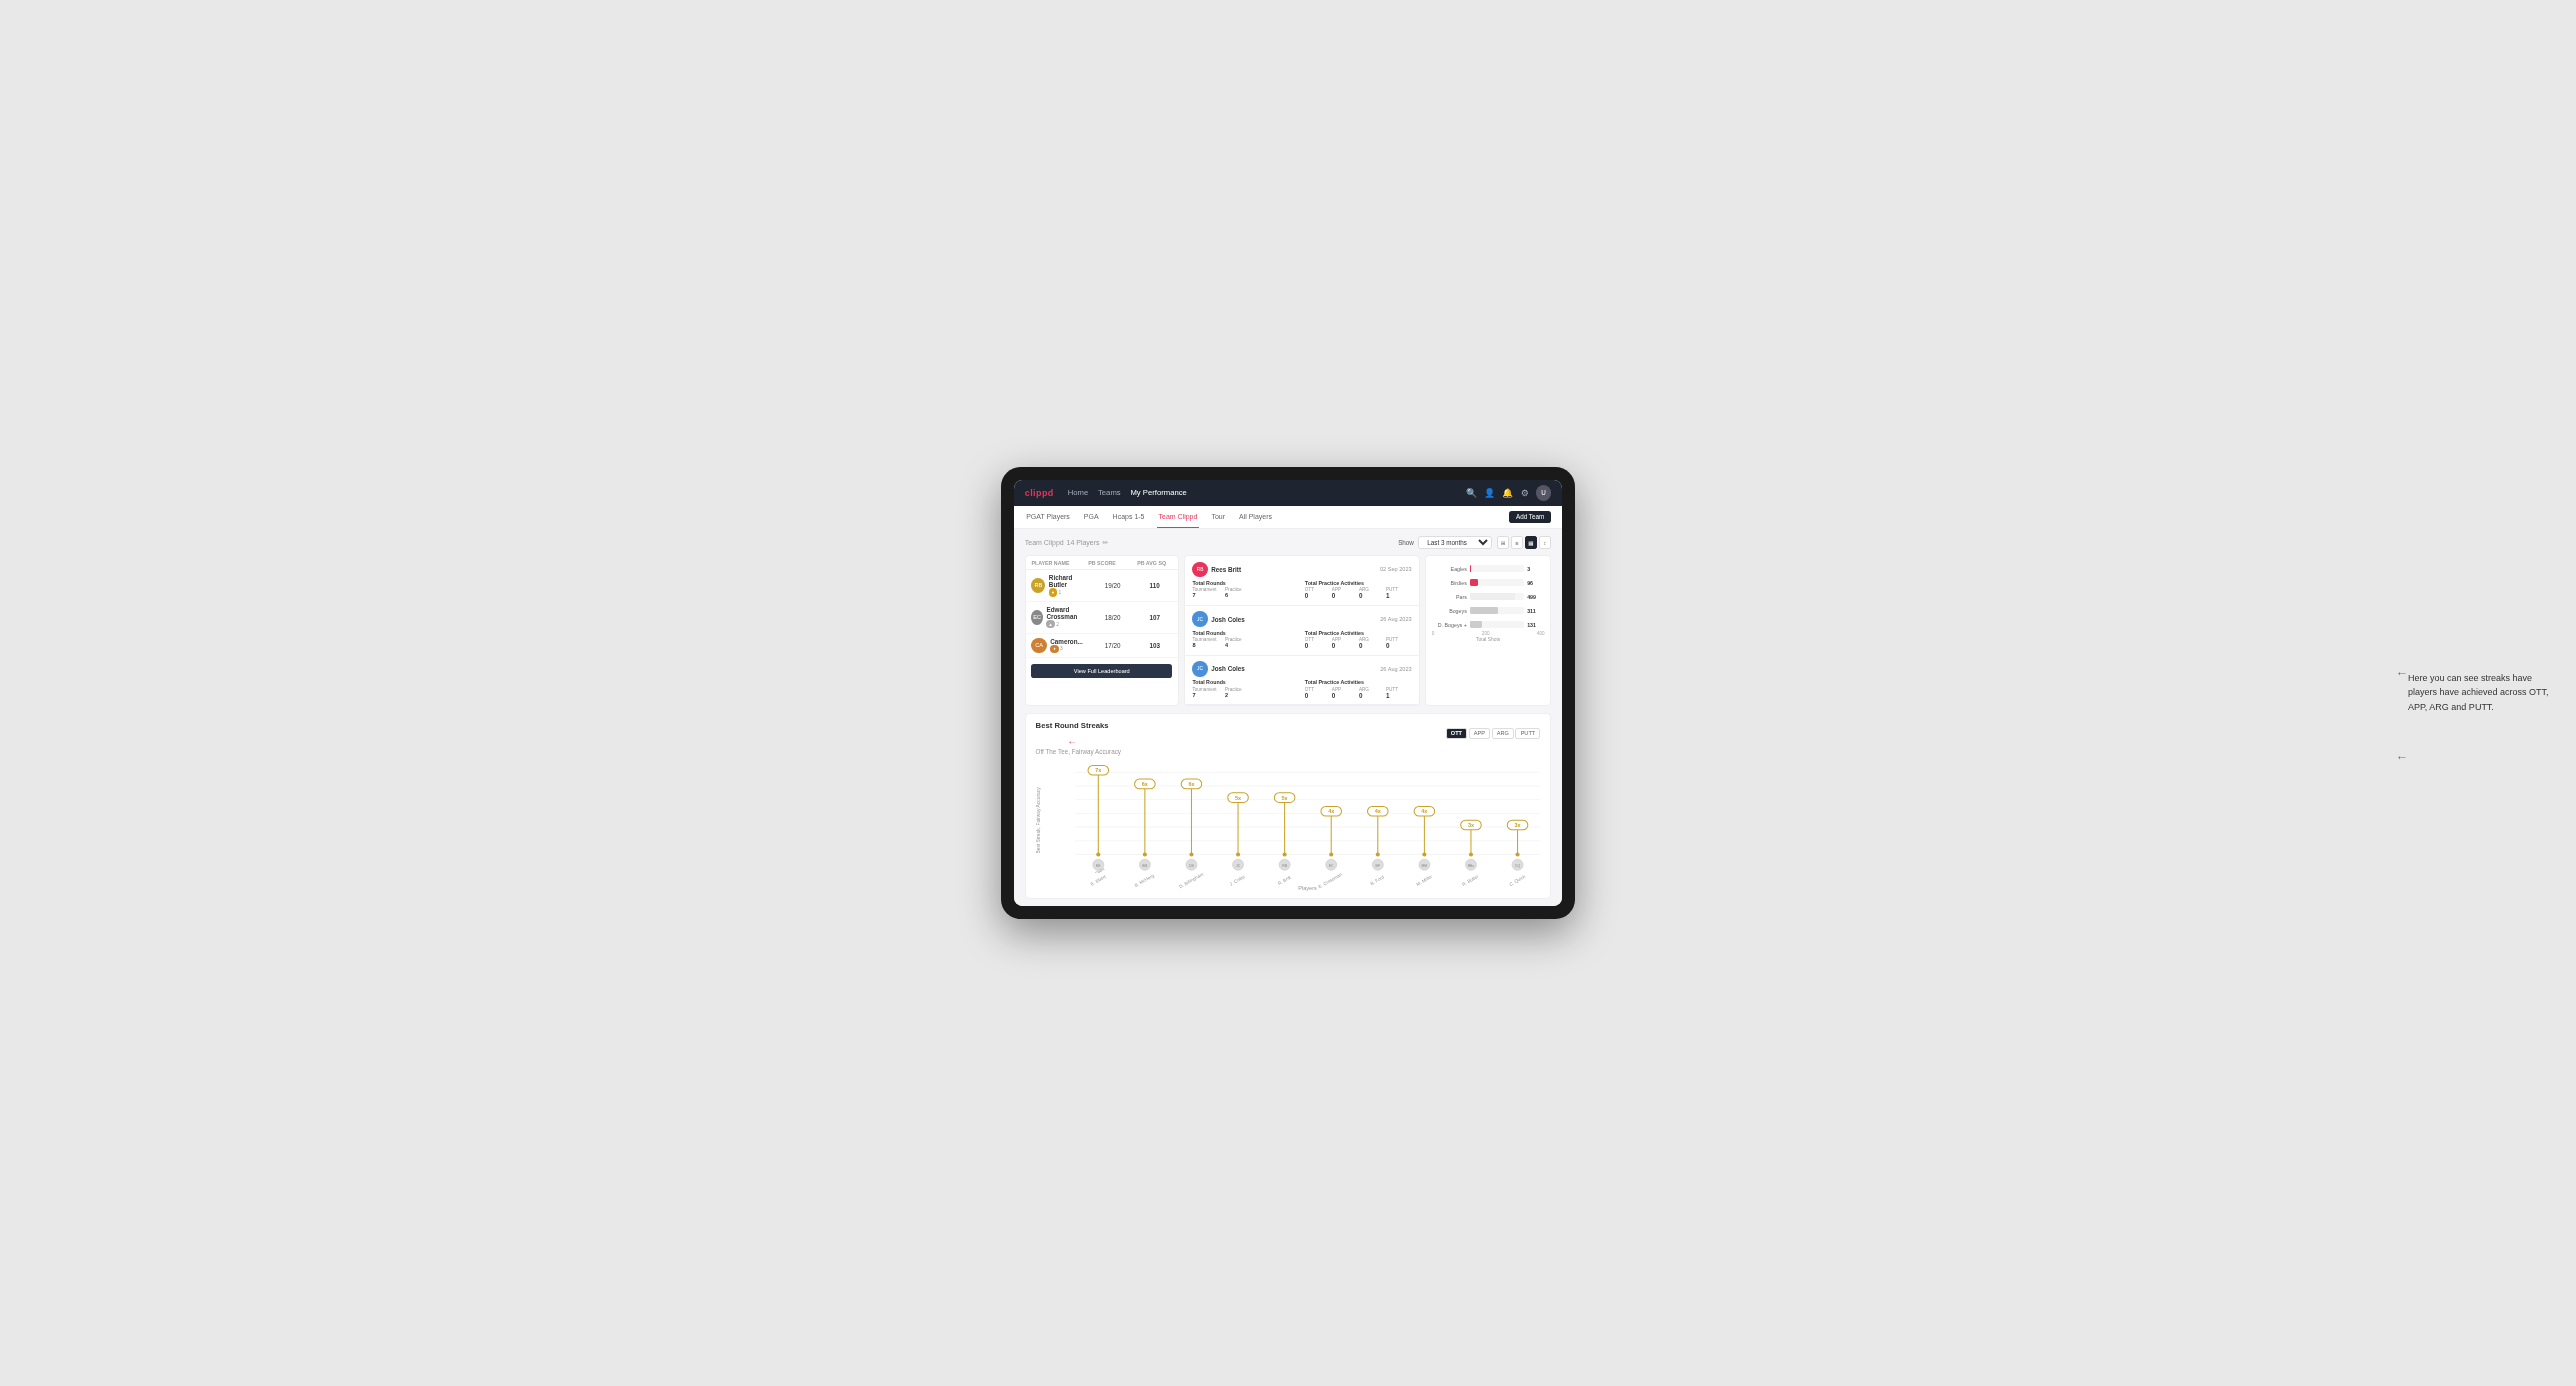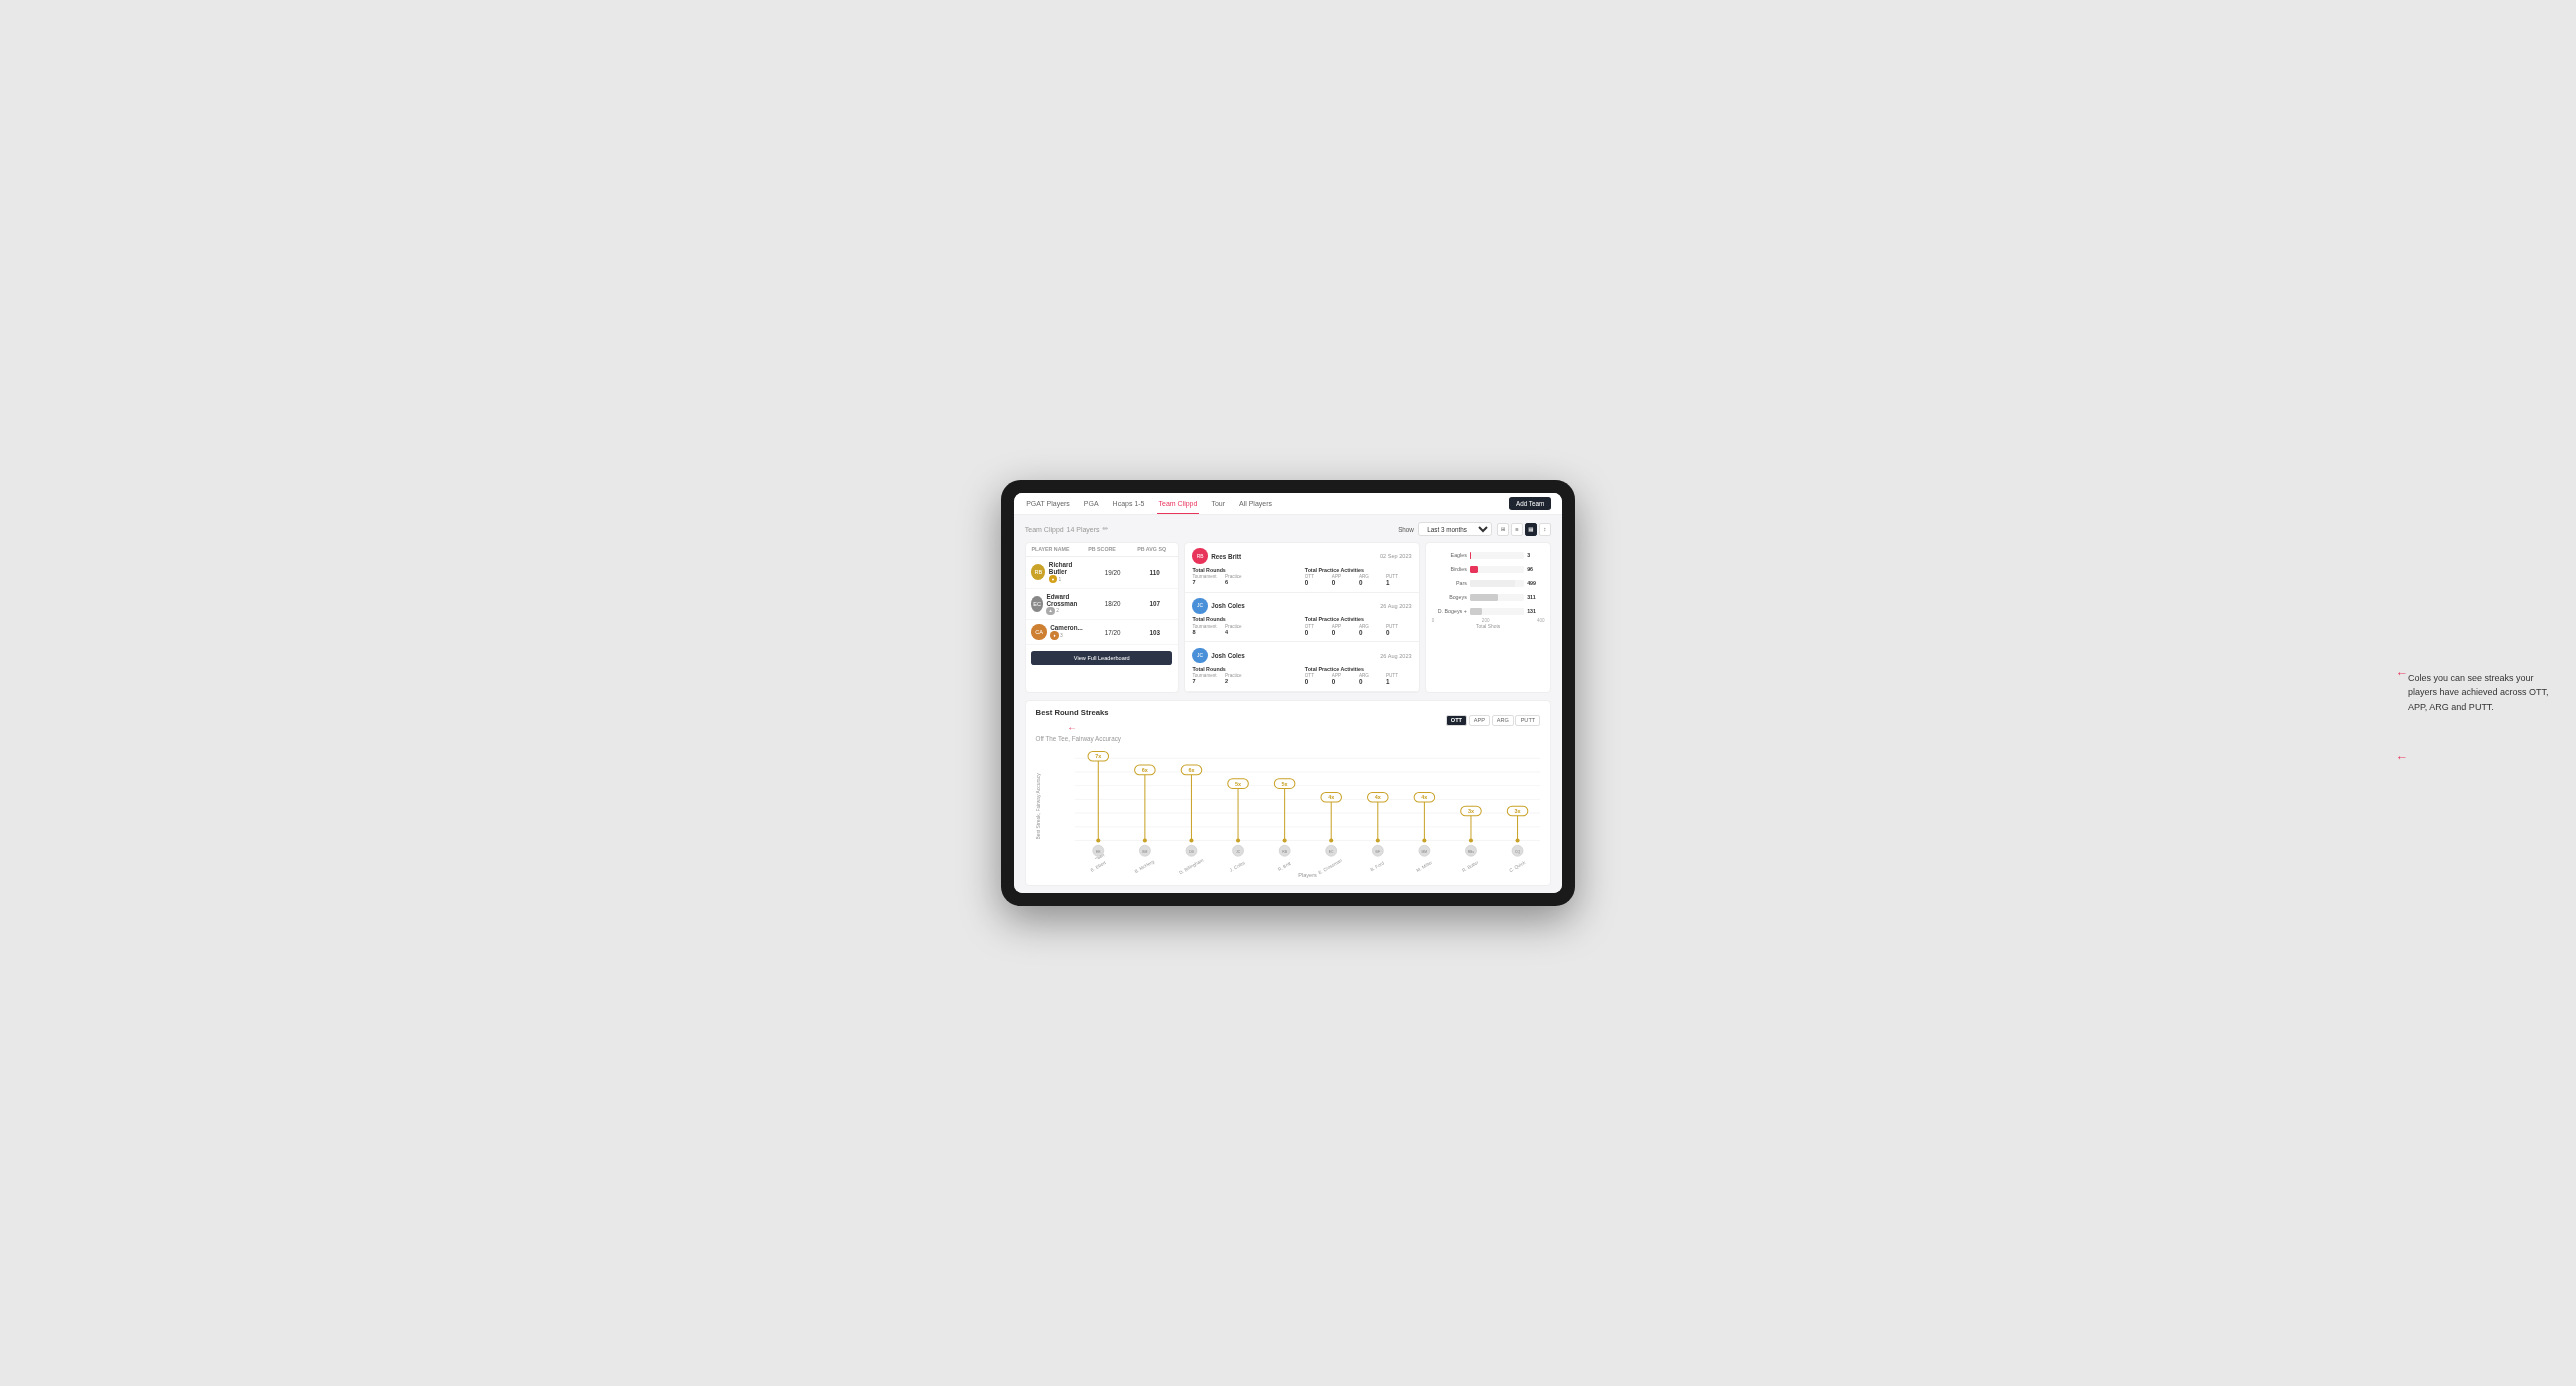--- a/index.html
+++ b/index.html
@@ -374,20 +374,35 @@
     .rounds-val { font-size: 5.6px; font-weight: 700; color: #333; }
 
     .ott-active { background: #1e2530 !important; color: #fff !important; }
   </style>
 </head>
 <body>
 
 <div class="tablet-frame">
   <div class="tablet-screen">
 
+    <div class="nav-bar">
+      <div class="nav-logo">clippd</div>
+      <div class="nav-links">
+        <span class="nav-link">Home</span>
+        <span class="nav-link">Teams</span>
+        <span class="nav-link active">My Performance</span>
+      </div>
+      <div class="nav-icons">
+        <span class="nav-icon">🔍</span>
+        <span class="nav-icon">👤</span>
+        <span class="nav-icon">🔔</span>
+        <span class="nav-icon">⚙</span>
+        <div class="avatar-circle">U</div>
+      </div>
+    </div>
 
     <div class="sub-nav">
       <span class="sub-nav-link">PGAT Players</span>
       <span class="sub-nav-link">PGA</span>
       <span class="sub-nav-link">Hcaps 1-5</span>
       <span class="sub-nav-link active">Team Clippd</span>
       <span class="sub-nav-link">Tour</span>
       <span class="sub-nav-link">All Players</span>
       <div class="sub-nav-spacer"></div>
       <button class="add-team-btn">Add Team</button>
@@ -796,18 +811,18 @@
 
         </div>
       </div>
 
     </div>
 
   </div>
 </div>
 
 <div style="position:fixed; right:21px; top:50%; transform:translateY(-50%); font-size:9px; color:#333; line-height:1.6; max-width:147px;">
-  <p>Coles you can see streaks your players have achieved across OTT, APP, ARG and PUTT.</p>
+  <p>Here you can see streaks have players have achieved across OTT, APP, ARG and PUTT.</p>
 </div>
 
 <div style="position:fixed; right:168px; top:calc(50% + 56px); color:#e8335a; font-size:12.6px; pointer-events:none;">←</div>
 <div style="position:fixed; right:168px; top:calc(50% - 28px); color:#e8335a; font-size:12.6px; pointer-events:none;">←</div>
 
 
 </body></html>

